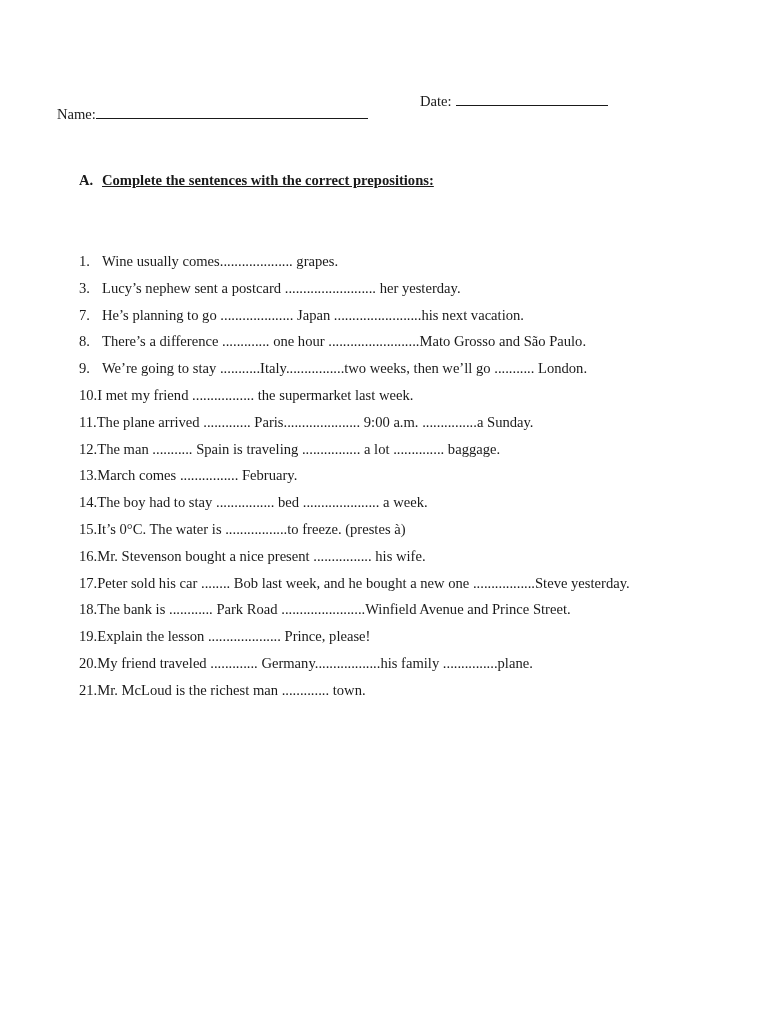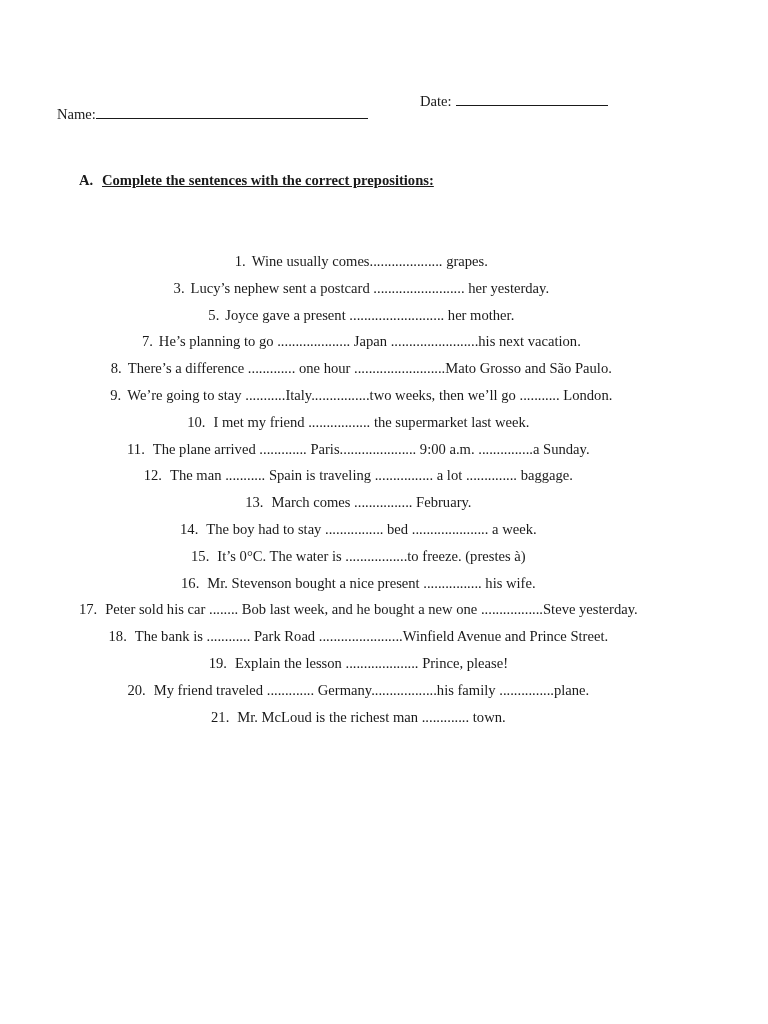--- a/index.html
+++ b/index.html
@@ -63,34 +63,33 @@
       text-decoration: underline;
     }
 
     .exercise-list {
       position: absolute;
       top: 252px;
       left: 79px;
       margin: 0;
       padding: 0;
       list-style: none;
-      text-align: center;
     }
     .exercise-item {
       height: 26.8px;
       line-height: 18px;
       white-space: nowrap;
     }
     .item-num {
       display: inline-block;
       width: 23px;
     }
     .item-num.two-digit {
       width: auto;
-      margin-right: 8px;
+      margin-right: 0;
     }
   </style>
 </head>
 <body>
 
 <div class="header-row">
   <div class="name-field">
     <span class="label">Name:</span><span class="blank-line name-blank"></span>
   </div>
   <div class="date-field">
@@ -98,21 +97,20 @@
   </div>
 </div>
 
 <div class="section-heading">
   <span class="section-letter">A.</span><span class="section-title">Complete the sentences with the correct prepositions:</span>
 </div>
 
 <ol class="exercise-list">
   <li class="exercise-item"><span class="item-num">1.</span><span>Wine usually comes.................... grapes.</span></li>
   <li class="exercise-item"><span class="item-num">3.</span><span>Lucy’s nephew sent a postcard ......................... her yesterday.</span></li>
-  <li class="exercise-item"><span class="item-num">5.</span><span>Joyce gave a present .......................... her mother.</span></li>
   <li class="exercise-item"><span class="item-num">7.</span><span>He’s planning to go .................... Japan ........................his next vacation.</span></li>
   <li class="exercise-item"><span class="item-num">8.</span><span>There’s a difference ............. one hour .........................Mato Grosso and São Paulo.</span></li>
   <li class="exercise-item"><span class="item-num">9.</span><span>We’re going to stay ...........Italy................two weeks, then we’ll go ........... London.</span></li>
   <li class="exercise-item"><span class="item-num two-digit">10.</span><span>I met my friend ................. the supermarket last week.</span></li>
   <li class="exercise-item"><span class="item-num two-digit">11.</span><span>The plane arrived ............. Paris..................... 9:00 a.m. ...............a Sunday.</span></li>
   <li class="exercise-item"><span class="item-num two-digit">12.</span><span>The man ........... Spain is traveling ................ a lot .............. baggage.</span></li>
   <li class="exercise-item"><span class="item-num two-digit">13.</span><span>March comes ................ February.</span></li>
   <li class="exercise-item"><span class="item-num two-digit">14.</span><span>The boy had to stay ................ bed ..................... a week.</span></li>
   <li class="exercise-item"><span class="item-num two-digit">15.</span><span>It’s 0°C. The water is .................to freeze. (prestes à)</span></li>
   <li class="exercise-item"><span class="item-num two-digit">16.</span><span>Mr. Stevenson bought a nice present ................ his wife.</span></li>

